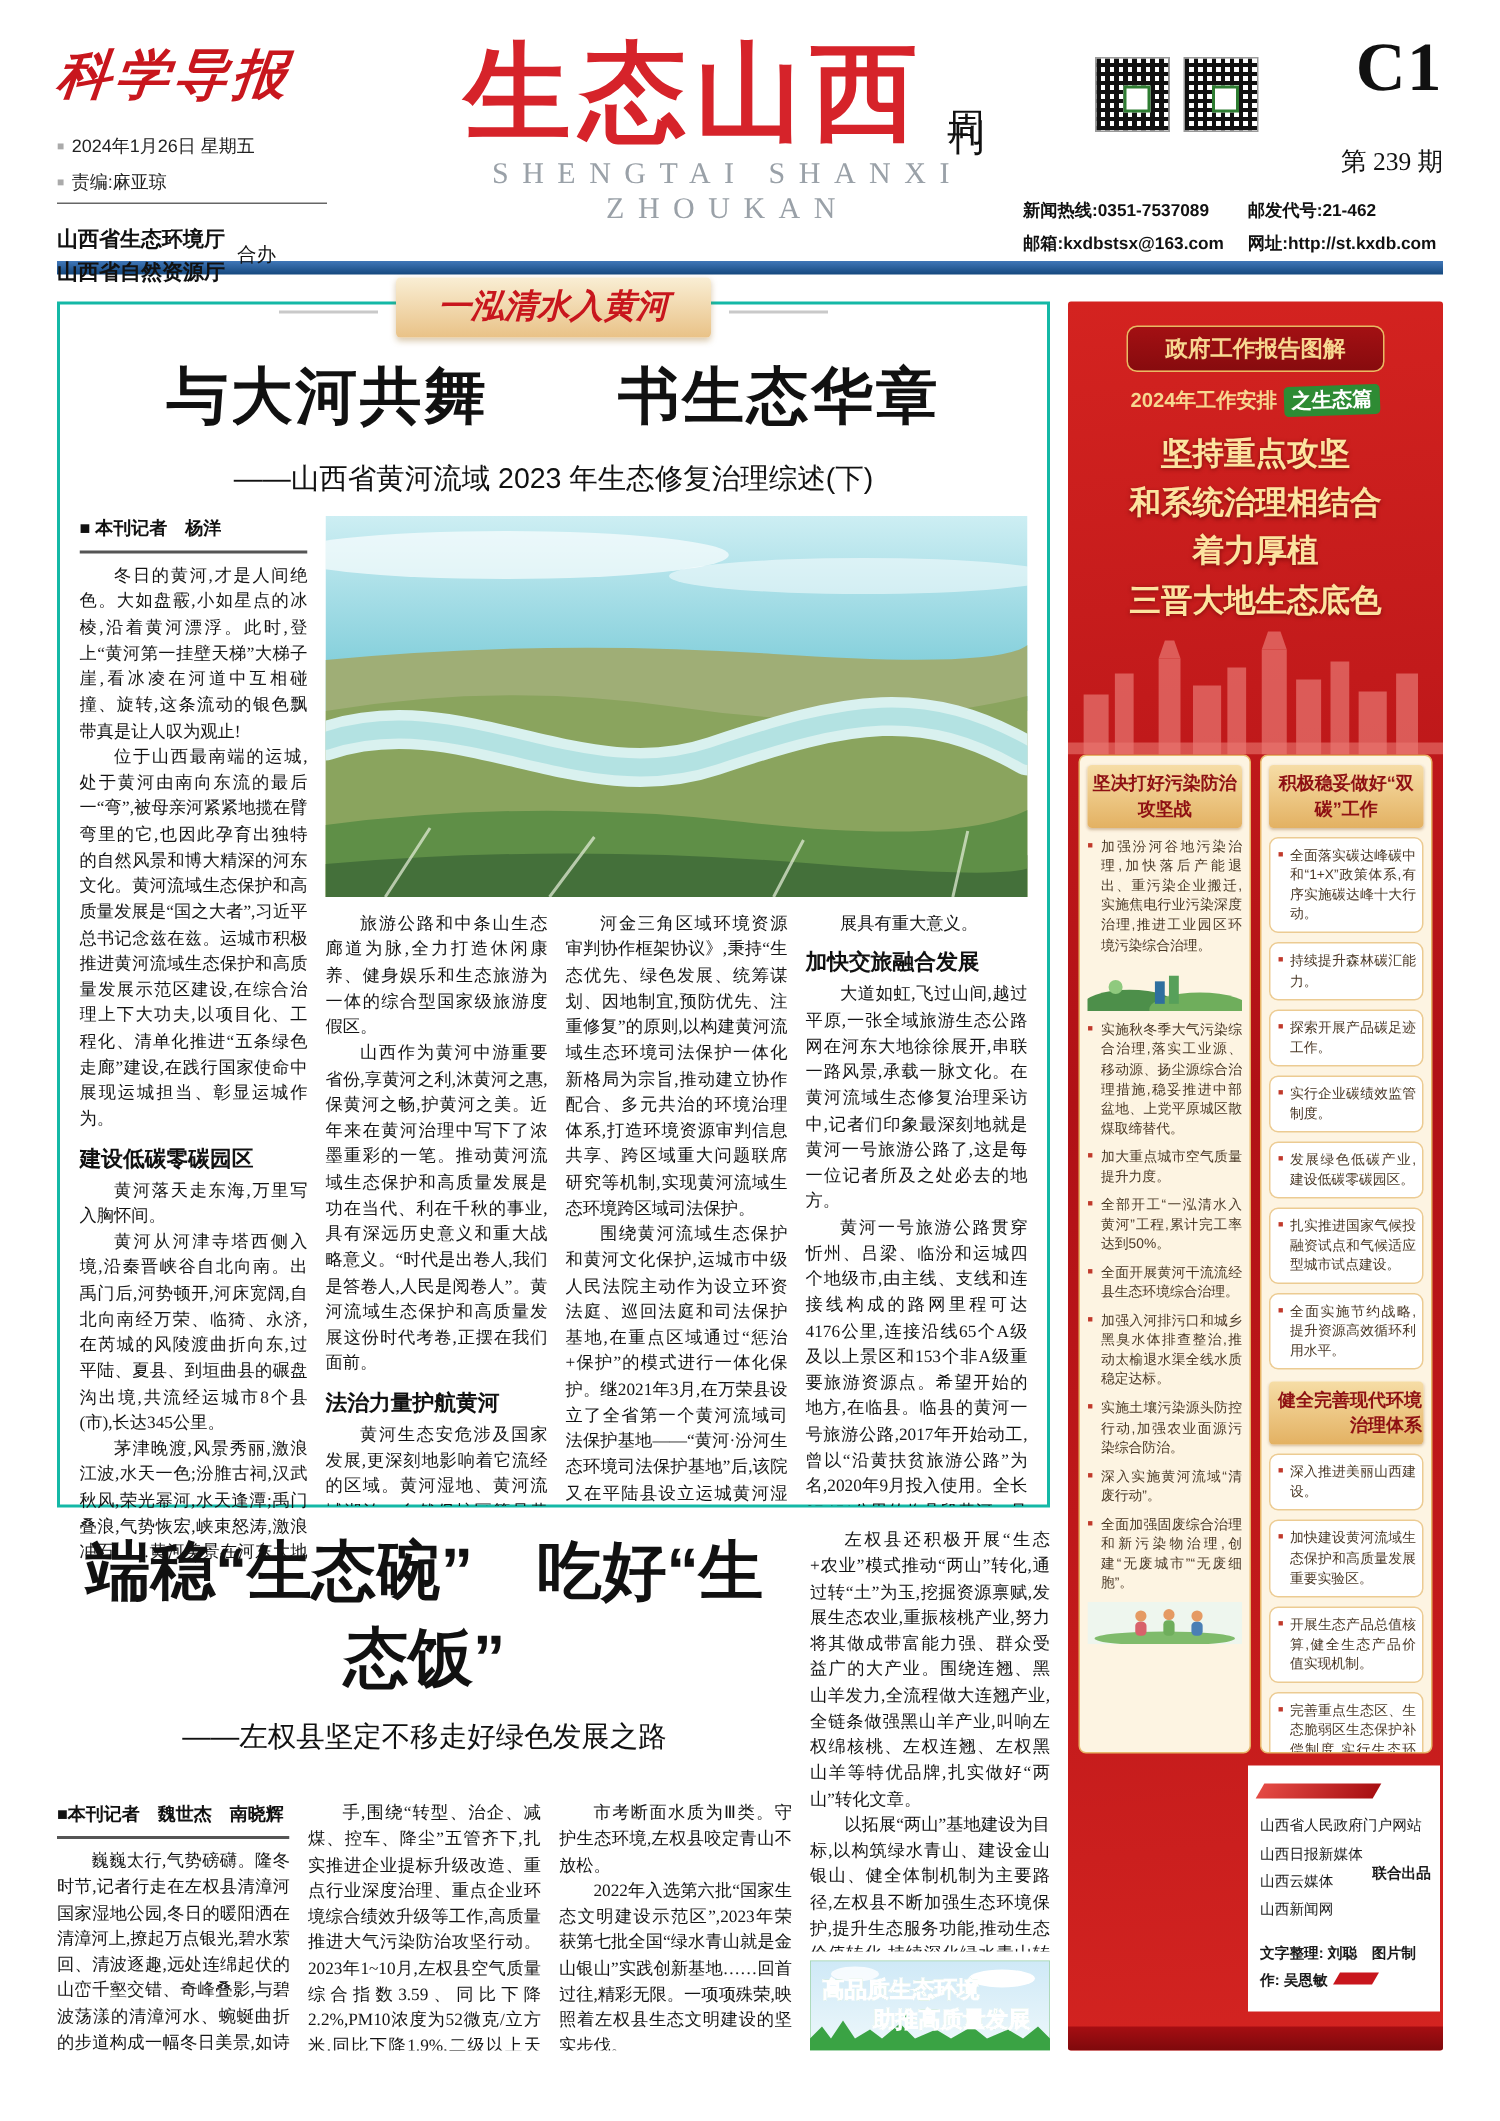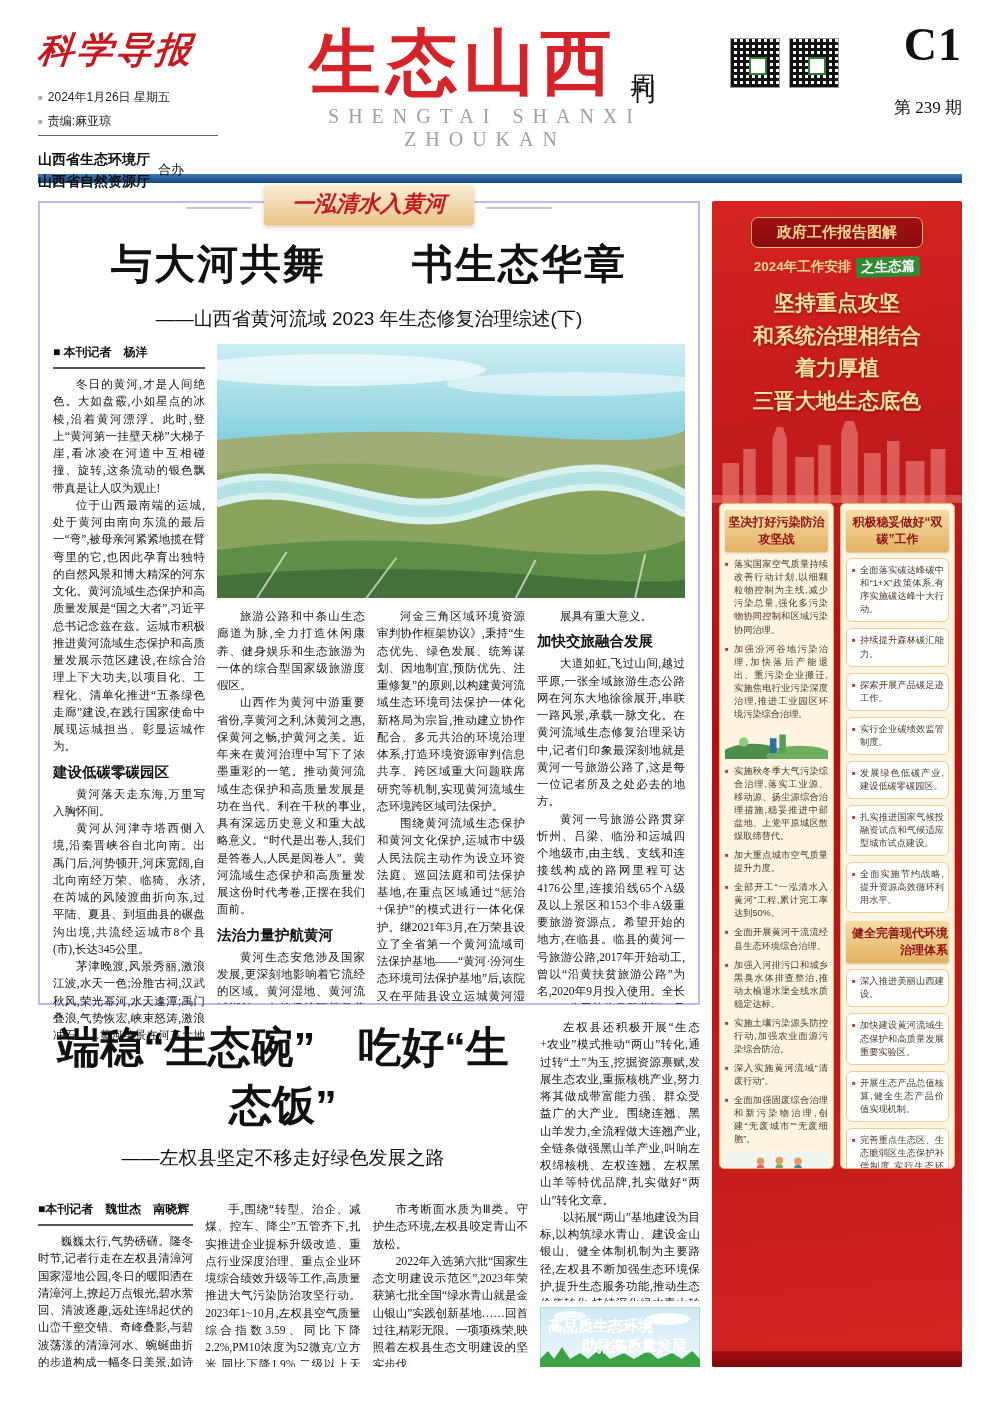--- a/index.html
+++ b/index.html
@@ -36,21 +36,21 @@
   .issue { text-align:right; font-size:17px; margin-top:8px; }
   .contact { display:grid; grid-template-columns:1.15fr 1fr; font-size:11.5px;
       margin-top:12px; line-height:1.9; font-weight:bold; font-family:"Liberation Sans",sans-serif; }
   .bluebar { height:9px; margin:4px 38px 0; background:linear-gradient(#4077b8,#15487e); }
 
   
   .main { display:flex; gap:12px; padding:18px 38px 0; }
   .left-zone { width:662px; }
 
   
-  .a1 { border:2px solid #c4b5fd; position:relative; padding:34px 13px 8px; height:804px; }
+  .a1 { border:2px solid #14b8a6; position:relative; padding:34px 13px 8px; height:804px; }
   .ribbon { position:absolute; top:-18px; left:50%; transform:translateX(-50%);
     background:linear-gradient(#f9eed4,#e9c287); padding:4px 28px 6px; color:#c8161d;
     font-weight:900; font-style:italic; font-size:22px; white-space:nowrap; border-radius:3px;
     box-shadow:0 2px 4px rgba(150,100,20,.35); }
   .ribbon::before,.ribbon::after { content:""; position:absolute; top:55%; width:66px; height:2px; background:#c9c9c9; }
   .ribbon::before { left:-78px; } .ribbon::after { right:-78px; }
   .hl1 { text-align:center; font-size:41px; font-weight:900; letter-spacing:2px; }
   .sub1 { text-align:center; font-size:19px; margin:14px 0 12px; }
   .a1-body { display:flex; gap:12px; }
   .a1-col1 { width:152px; flex:none; height:696px; overflow:hidden; }
@@ -145,20 +145,26 @@
       </div>
       <div class="pinyin">SHENGTAI SHANXI ZHOUKAN</div>
     </div>
     <div class="mh-right">
       <div class="c1">C1</div>
       <div class="qrs">
         <div class="qr"></div>
         <div class="qr"></div>
       </div>
       <div class="issue">第 239 期</div>
+      <div class="contact">
+        <span>新闻热线:0351-7537089</span>
+        <span>邮发代号:21-462</span>
+        <span>邮箱:kxdbstsx@163.com</span>
+        <span>网址:http://st.kxdb.com</span>
+      </div>
     </div>
   </header>
   <div class="bluebar"></div>
 
   <div class="main">
     <div class="left-zone">
 
       <section class="a1">
         <div class="ribbon">一泓清水入黄河</div>
         <h1 class="hl1">与大河共舞　　书生态华章</h1>
@@ -311,21 +317,20 @@
                 <rect x="210" y="30" width="14" height="54"></rect>
             </g>
             <rect y="76" width="240" height="8" fill="#e9766f" opacity="0.6"></rect>
           </svg>
         </div>
       </div>
       <div class="sb-cols">
         <div class="sb-col">
           <div class="sb-ribbon">坚决打好污染防治攻坚战</div>
           <div class="sb-items">
-              <div class="it">落实国家空气质量持续改善行动计划,以细颗粒物控制为主线,减少污染总量,强化多污染物协同控制和区域污染协同治理。</div>
               <div class="it">加强汾河谷地污染治理,加快落后产能退出、重污染企业搬迁,实施焦电行业污染深度治理,推进工业园区环境污染综合治理。</div>
             </div>
           <div class="sb-illus">
             <svg viewBox="0 0 110 34">
                 <ellipse cx="30" cy="30" rx="34" ry="12" fill="#4d8f4a"></ellipse>
                 <ellipse cx="80" cy="32" rx="36" ry="12" fill="#6fae5c"></ellipse>
                 <rect x="48" y="12" width="7" height="16" fill="#2f6f9e"></rect>
                 <rect x="58" y="8" width="7" height="20" fill="#57a05a"></rect>
                 <circle cx="20" cy="16" r="5" fill="#8fc97e"></circle>
               </svg>
@@ -368,16 +373,30 @@
           <div class="sb-ribbon mt">健全完善现代环境治理体系</div>
           <div class="sb-items">
               <div class="it">深入推进美丽山西建设。</div>
               <div class="it">加快建设黄河流域生态保护和高质量发展重要实验区。</div>
               <div class="it">开展生态产品总值核算,健全生态产品价值实现机制。</div>
               <div class="it">完善重点生态区、生态脆弱区生态保护补偿制度,实行生态环境损害赔偿制度。</div>
             </div>
 
         </div>
       </div>
+      <div style="display:flex; margin:0 7px;">
+        <div style="flex:1;"></div>
+        <div style="flex:1;">
+          <div class="credits">
+            <div class="swoosh"></div>
+            <div>山西省人民政府门户网站</div>
+            <div>山西日报新媒体</div>
+            <div>山西云媒体</div>
+            <div>山西新闻网</div>
+            <div class="joint">联合出品</div>
+            <div class="staff"><span>文字整理: 刘聪　图片制作: 吴恩敏</span><span class="staff-accent"></span></div>
+          </div>
+        </div>
+      </div>
       <div class="sb-bottom"></div>
     </aside>
   </div>
 </div>
 
 </body></html>

